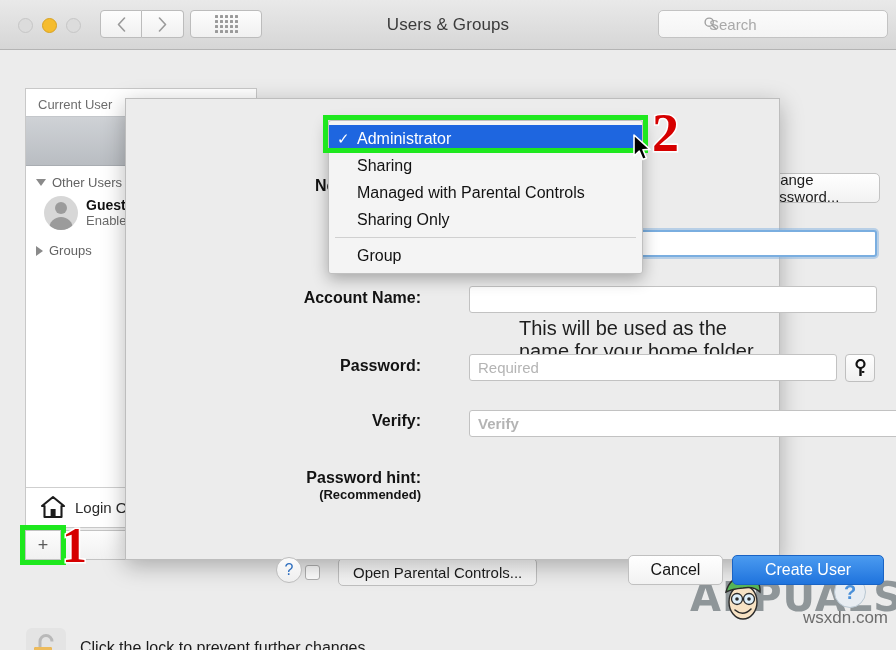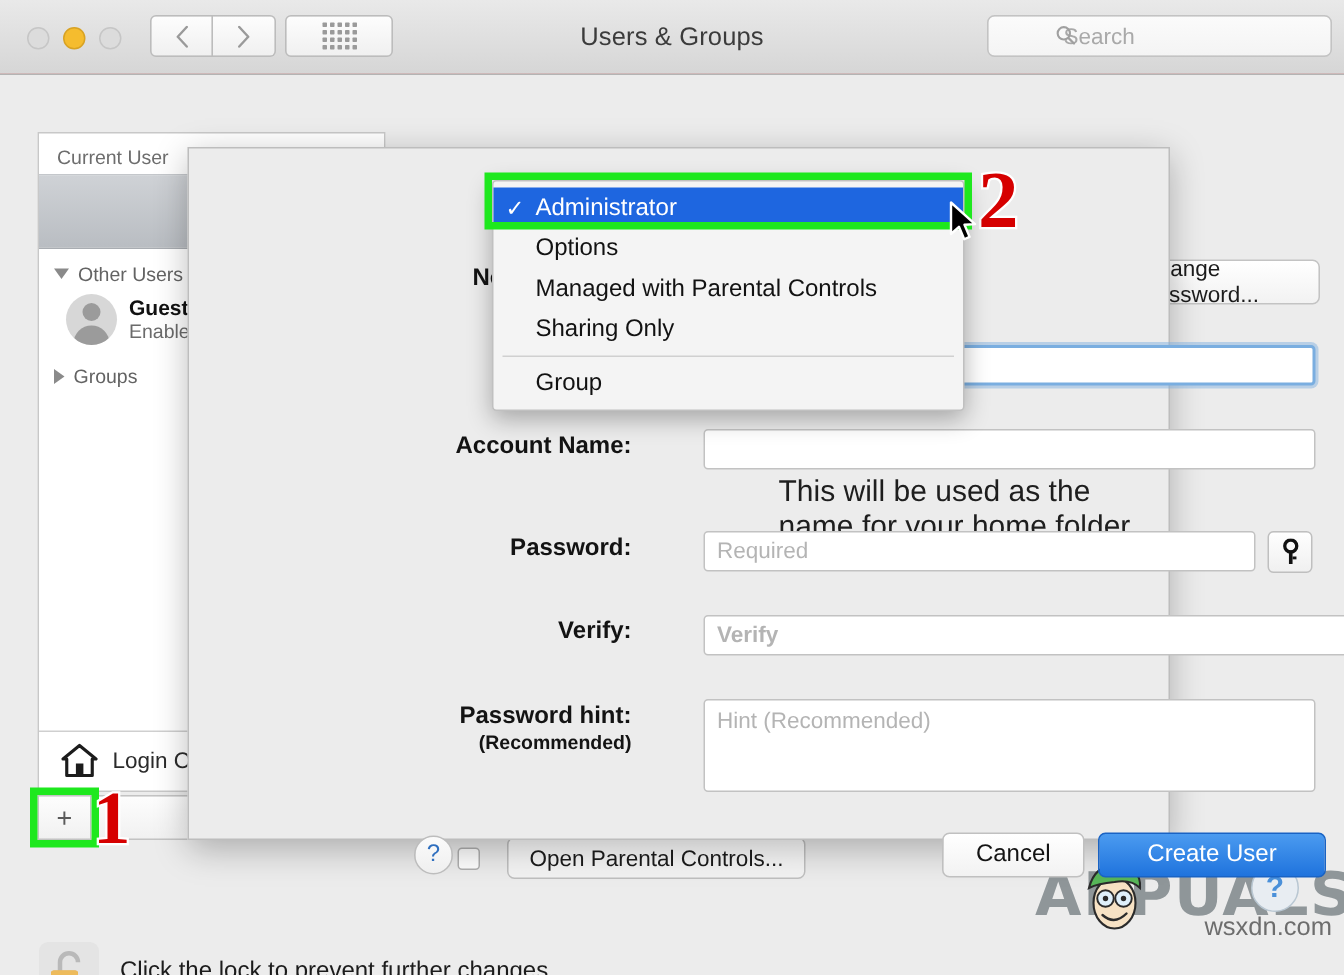--- a/index.html
+++ b/index.html
@@ -706,35 +706,34 @@
       <div class="field f-password">Required</div>
       <div class="keybtn">
         <svg width="15" height="18" viewBox="0 0 15 18">
           <circle cx="7.5" cy="5" r="4" fill="none" stroke="#111" stroke-width="2.2"></circle>
           <rect x="6.3" y="8" width="2.4" height="9" fill="#111"></rect>
           <rect x="8.7" y="12" width="2.6" height="1.9" fill="#111"></rect>
         </svg>
       </div>
 
       <div class="field f-verify">Verify</div>
-      <div class="field f-hint">Hint (Recommended)</div>
 
       <div class="helpbtn">?</div>
       <div class="btn btn-cancel">Cancel</div>
       <div class="btn btn-create">Create User</div>
     </div>
 
     <div class="menu">
       <div class="menu-item selected">
         <span class="chk">✓</span>
         <span>Administrator</span>
       </div>
       <div class="menu-item">
         <span class="chk"></span>
-        <span>Options</span>
+        <span>Sharing</span>
       </div>
       <div class="menu-item">
         <span class="chk"></span>
         <span>Managed with Parental Controls</span>
       </div>
       <div class="menu-item">
         <span class="chk"></span>
         <span>Sharing Only</span>
       </div>
       <div class="menu-sep"></div>

